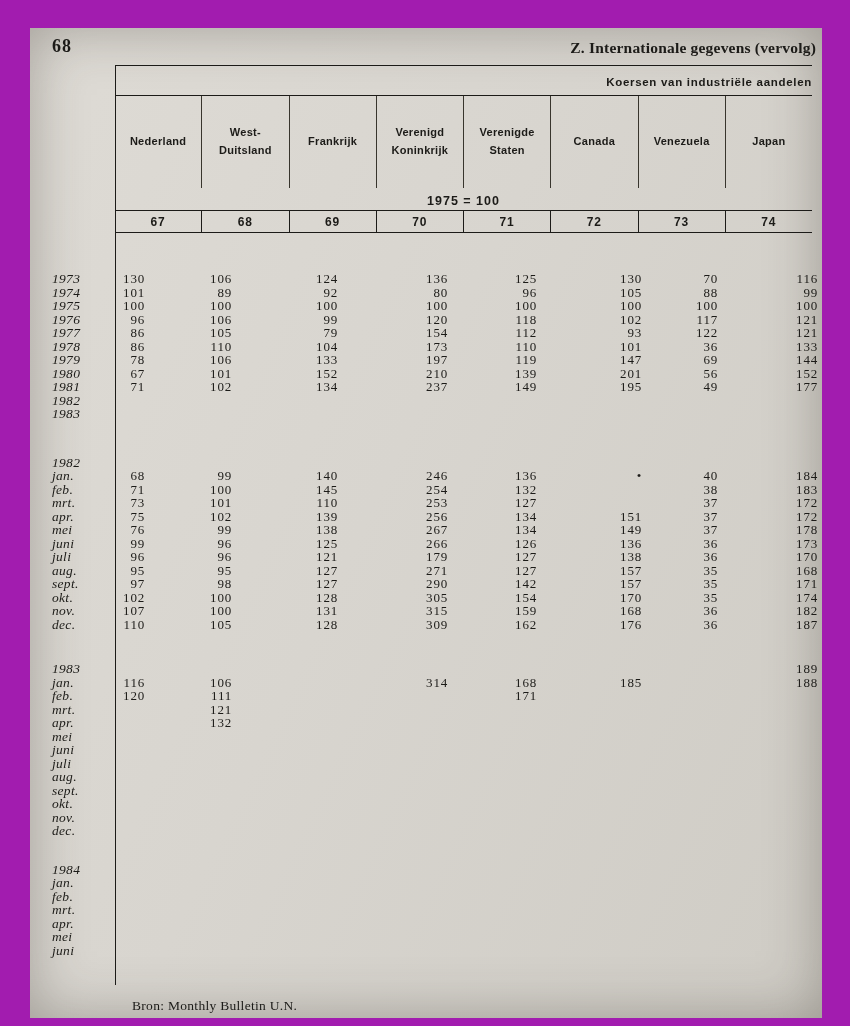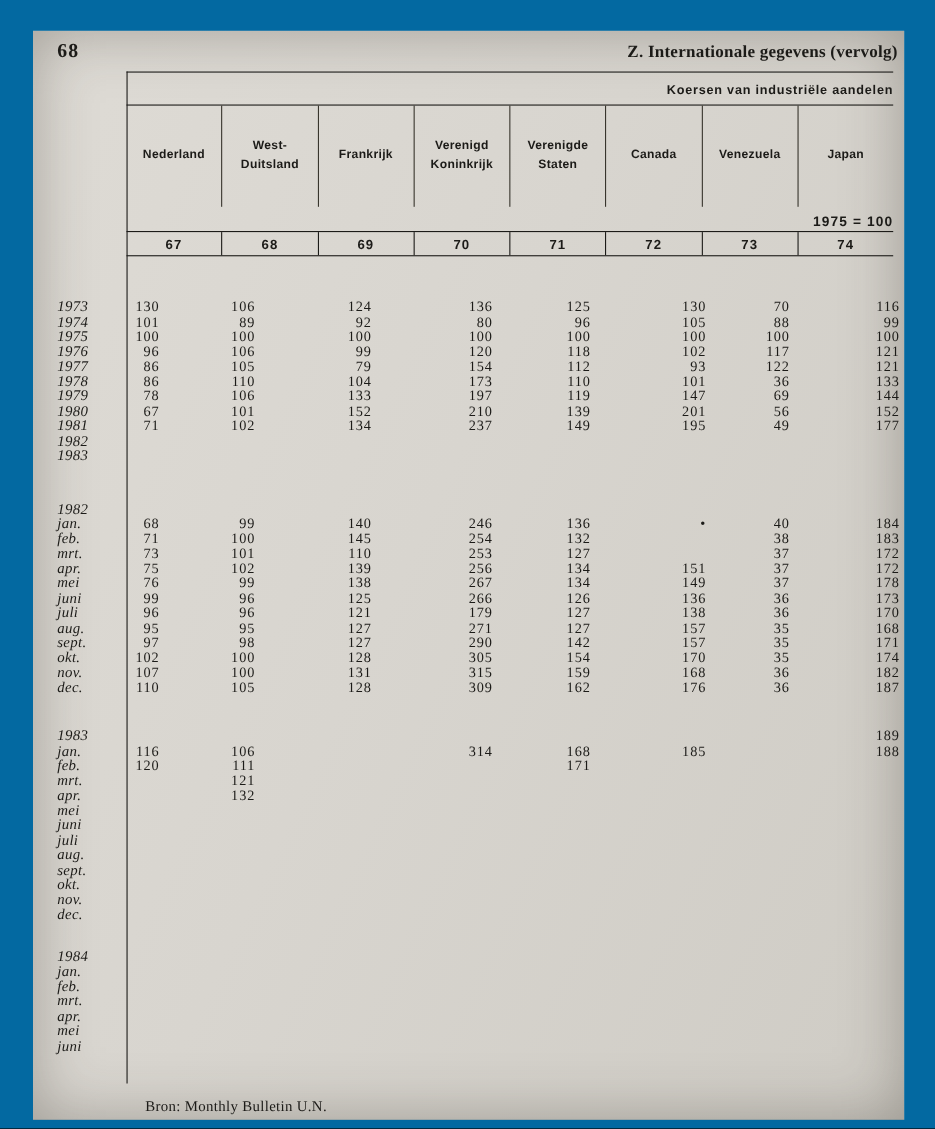--- a/index.html
+++ b/index.html
@@ -1,34 +1,34 @@
 <!DOCTYPE html>
 <html><head>
 <meta charset="utf-8">
 <style>
   html,body{margin:0;padding:0;background:#000;}
-  #frame{position:relative;width:850px;height:1026px;background:#0369a1;overflow:hidden;
+  #frame{position:relative;width:850px;height:1026px;background:#a21caf;overflow:hidden;
          font-family:"Liberation Serif", serif;}
   #paper{position:absolute;left:30px;top:28px;width:792px;height:990px;color:#1c1b18;
          background:linear-gradient(115deg,#dedbd5 0%,#d8d5cf 45%,#cfccc5 100%);
          box-shadow:inset 0 0 55px rgba(55,50,40,.35);}
   .pnum{position:absolute;left:22px;top:8px;font-size:18px;font-weight:700;letter-spacing:1px;}
   .ptitle{position:absolute;right:6px;top:11px;font-size:15.5px;font-weight:700;letter-spacing:.2px;}
   .rule{position:absolute;background:#1c1b18;}
   .top-rule{left:85px;top:37px;width:697px;height:1px;}
   .left-rule{left:85px;top:37px;width:1px;height:920px;}
   .mid-rule{left:85px;top:67px;width:697px;height:1px;}
   .tbl-title{position:absolute;left:85px;top:48px;width:697px;text-align:right;
              font-family:"Liberation Sans", sans-serif;font-size:11.5px;font-weight:700;letter-spacing:.7px;}
   .country-row{position:absolute;left:85px;top:68px;width:697px;height:92px;display:flex;}
   .country-cell{flex:1;border-right:1px solid #38352d;display:flex;align-items:center;justify-content:center;
                 text-align:center;font-family:"Liberation Sans", sans-serif;font-size:11px;font-weight:700;
                 white-space:pre-line;line-height:1.6;letter-spacing:.3px;}
   .country-cell:last-child{border-right:none;}
-  .base-note{position:absolute;left:85px;top:166px;width:697px;text-align:right;
+  .base-note{position:absolute;left:85px;top:166px;width:697px;text-align:center;
              font-family:"Liberation Sans", sans-serif;font-size:12.5px;font-weight:700;letter-spacing:1px;}
   .code-row{position:absolute;left:85px;top:182px;width:697px;height:23px;display:flex;
             border-top:1.5px solid #1c1b18;border-bottom:1.5px solid #1c1b18;box-sizing:border-box;}
   .code-cell{flex:1;border-right:1px solid #1c1b18;display:flex;align-items:center;justify-content:center;
              font-family:"Liberation Sans", sans-serif;font-size:12px;font-weight:700;letter-spacing:1px;}
   .code-cell:last-child{border-right:none;}
   .table-body{position:absolute;left:22px;top:228px;width:766px;}
   .row{display:grid;grid-template-columns:63px 30px 87px 106px 110px 89px 105px 76px 100px;
        height:13.5px;line-height:13.5px;font-size:13px;}
   .lbl{font-style:italic;font-size:13.5px;letter-spacing:.3px;white-space:nowrap;}

